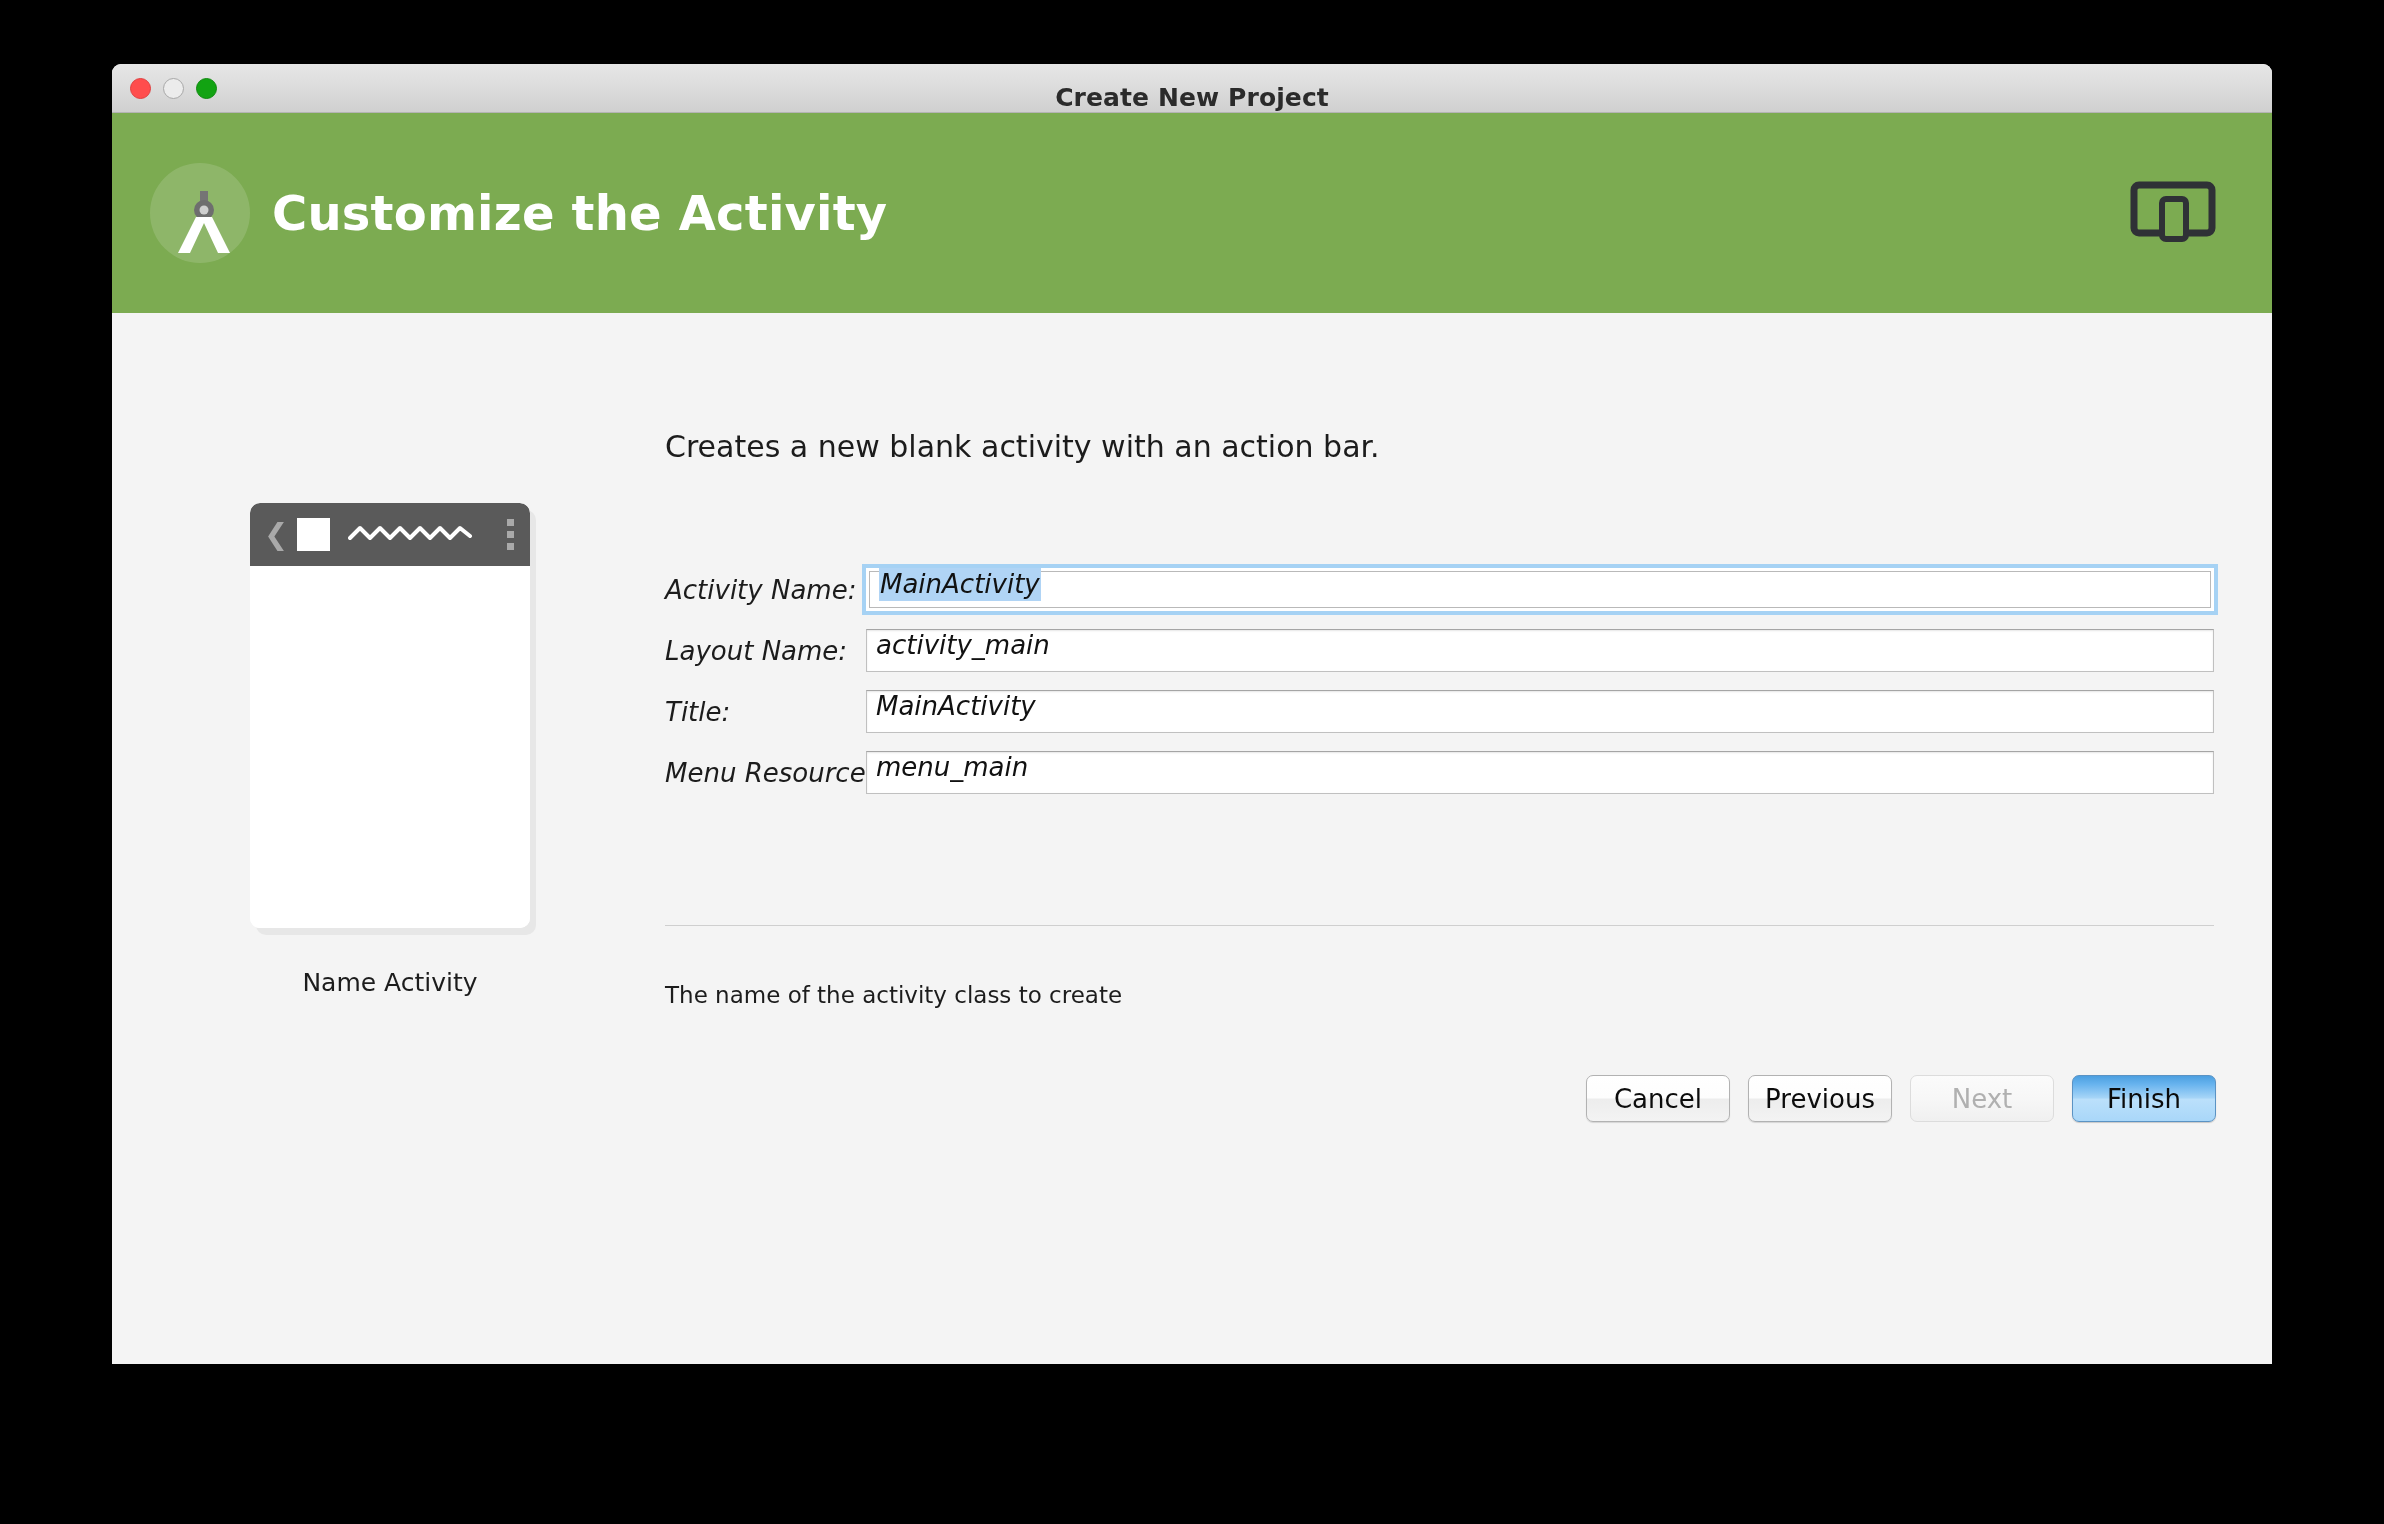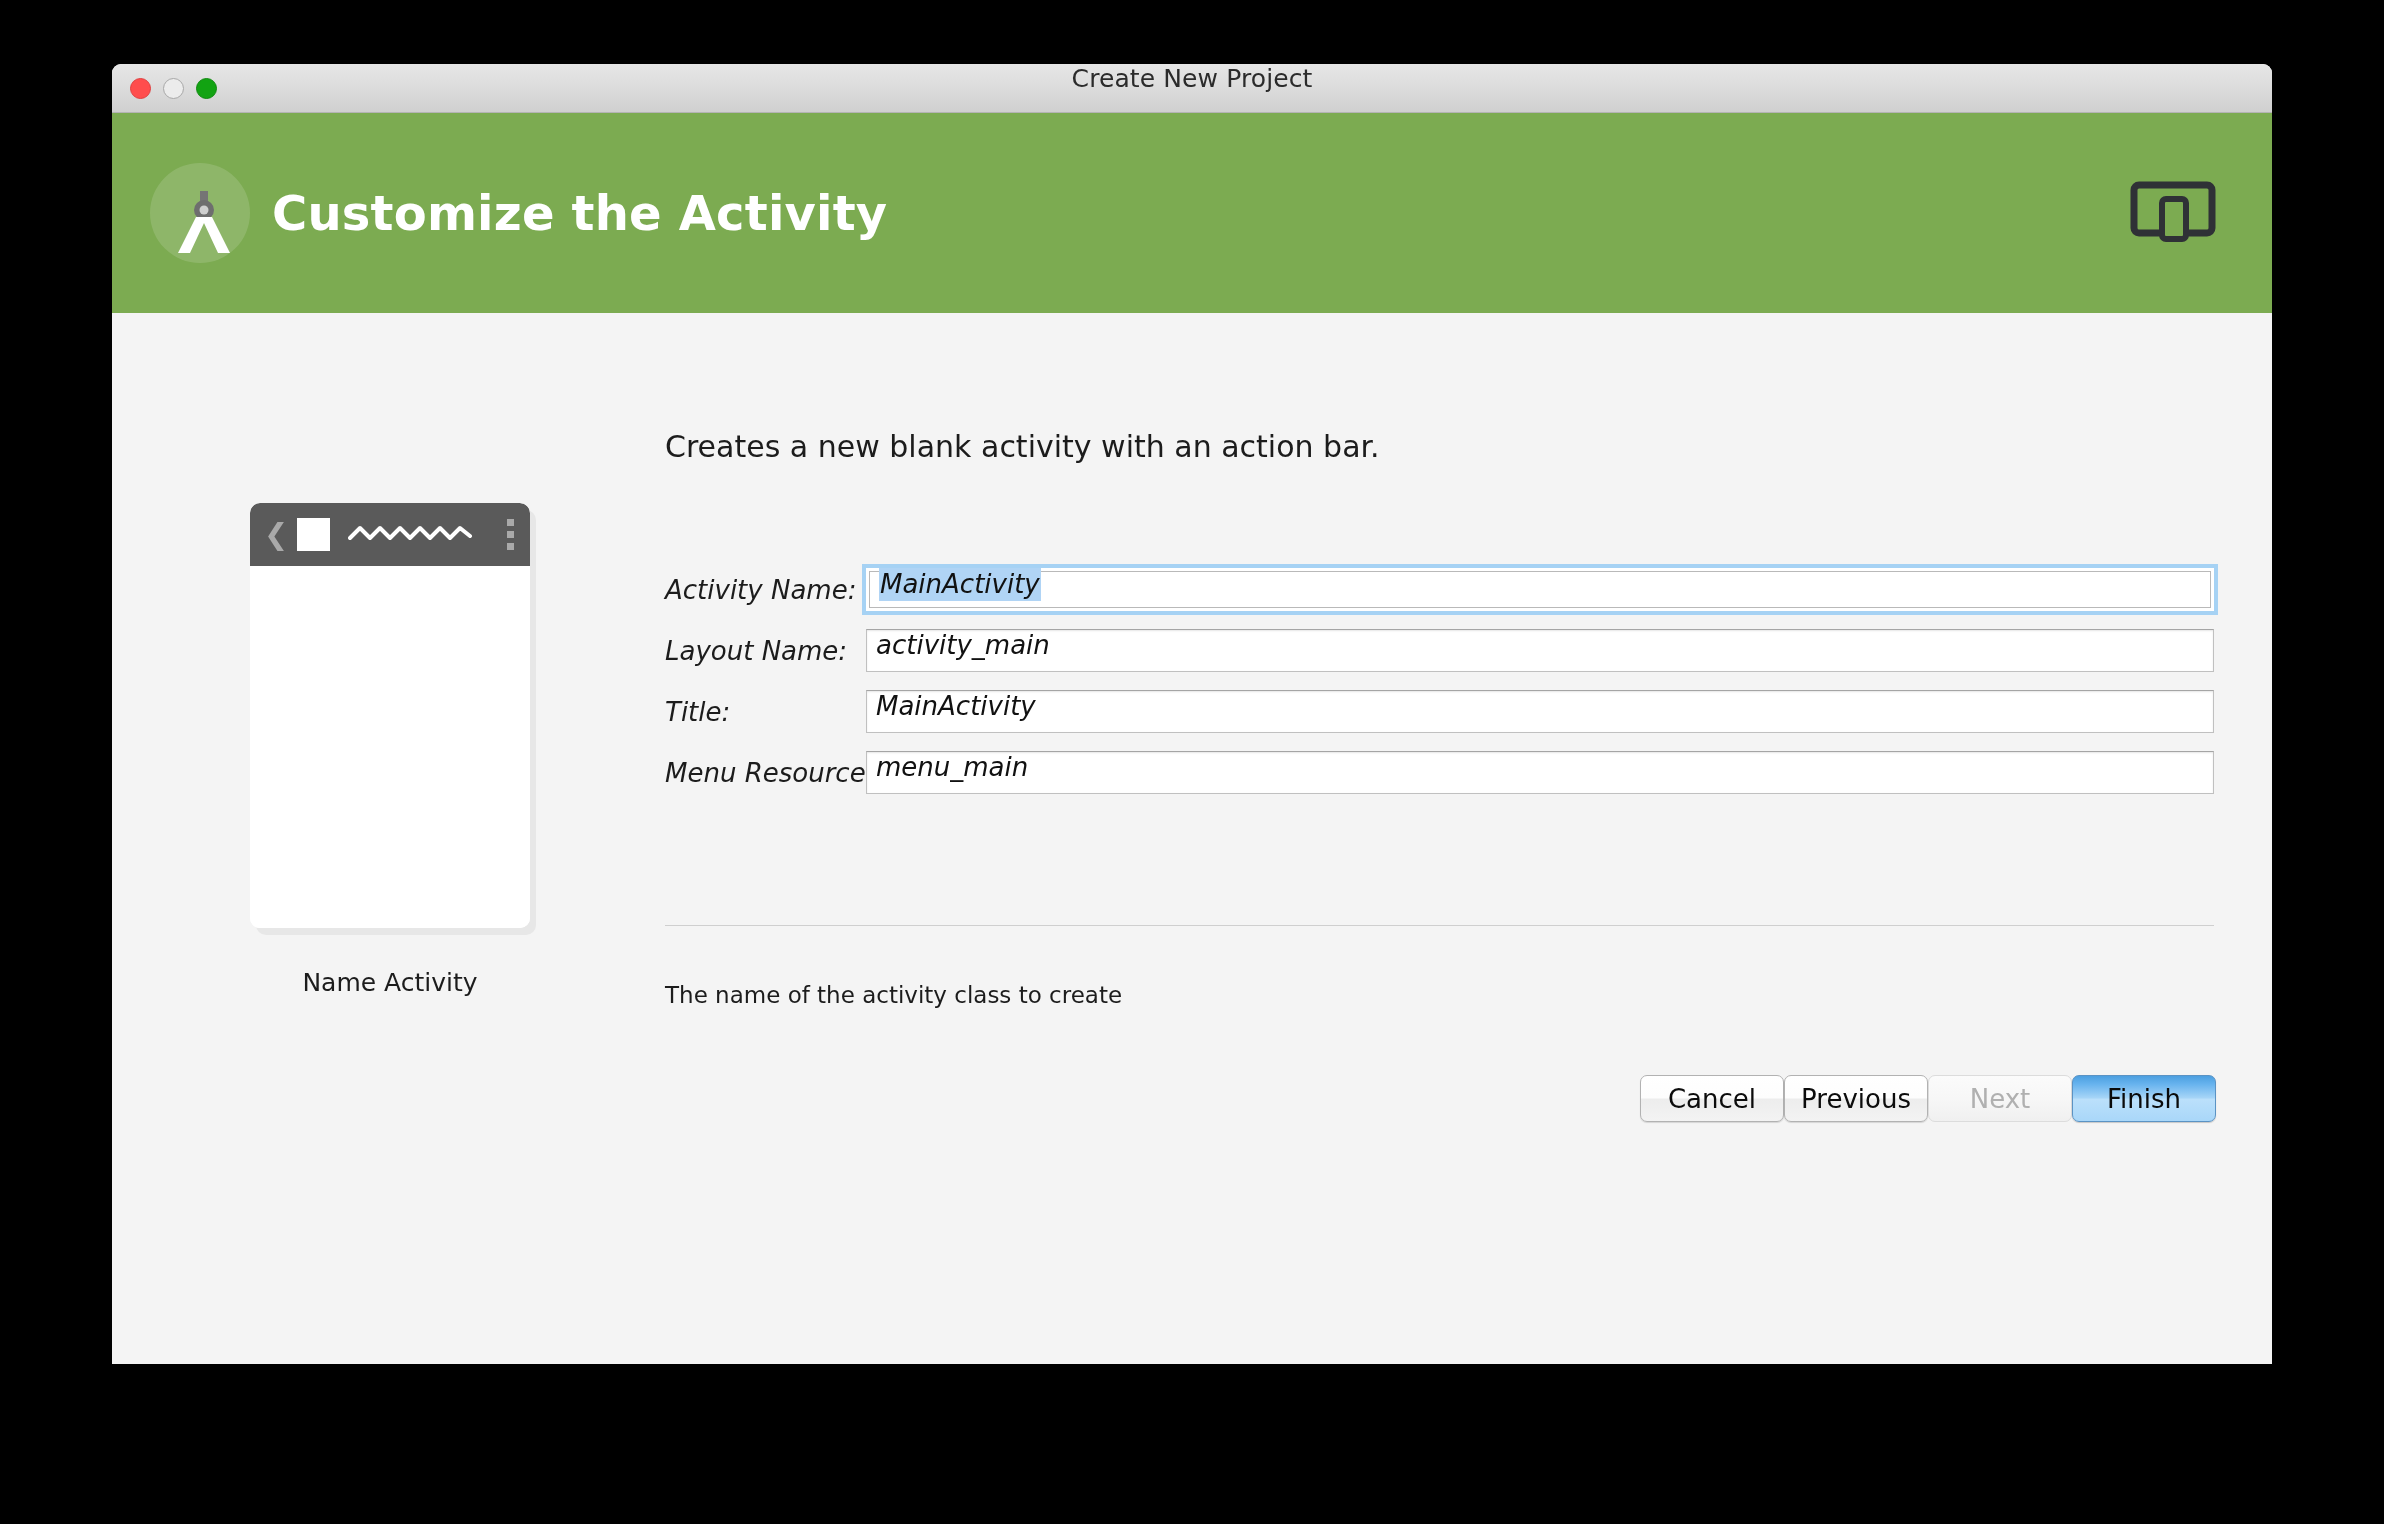--- a/index.html
+++ b/index.html
@@ -27,21 +27,22 @@
     box-shadow: 0 2px 14px rgba(0,0,0,0.55);
   }
 
   
   .titlebar {
     position: relative;
     height: 48px;
     background: linear-gradient(to bottom, #e6e6e6 0%, #dcdcdc 50%, #d0d0d0 100%);
     border-bottom: 1px solid #b4b4b4;
     display: flex;
-    align-items: flex-start;
+    align-items: flex-end;
+    font-weight: bold;
   }
   .traffic {
     position: absolute;
     left: 18px;
     top: 0;
     height: 48px;
     display: flex;
     align-items: center;
     gap: 12px;
   }
@@ -261,20 +262,21 @@
     font-size: 23px;
     color: #1c1c1c;
   }
 
   
   .buttonbar {
     position: absolute;
     right: 28px;
     top: 762px;
     display: flex;
+    gap: 18px;
   }
   .btn {
     min-width: 144px;
     height: 47px;
     border-radius: 7px;
     box-sizing: border-box;
     font-size: 26px;
     display: flex;
     align-items: center;
     justify-content: center;

